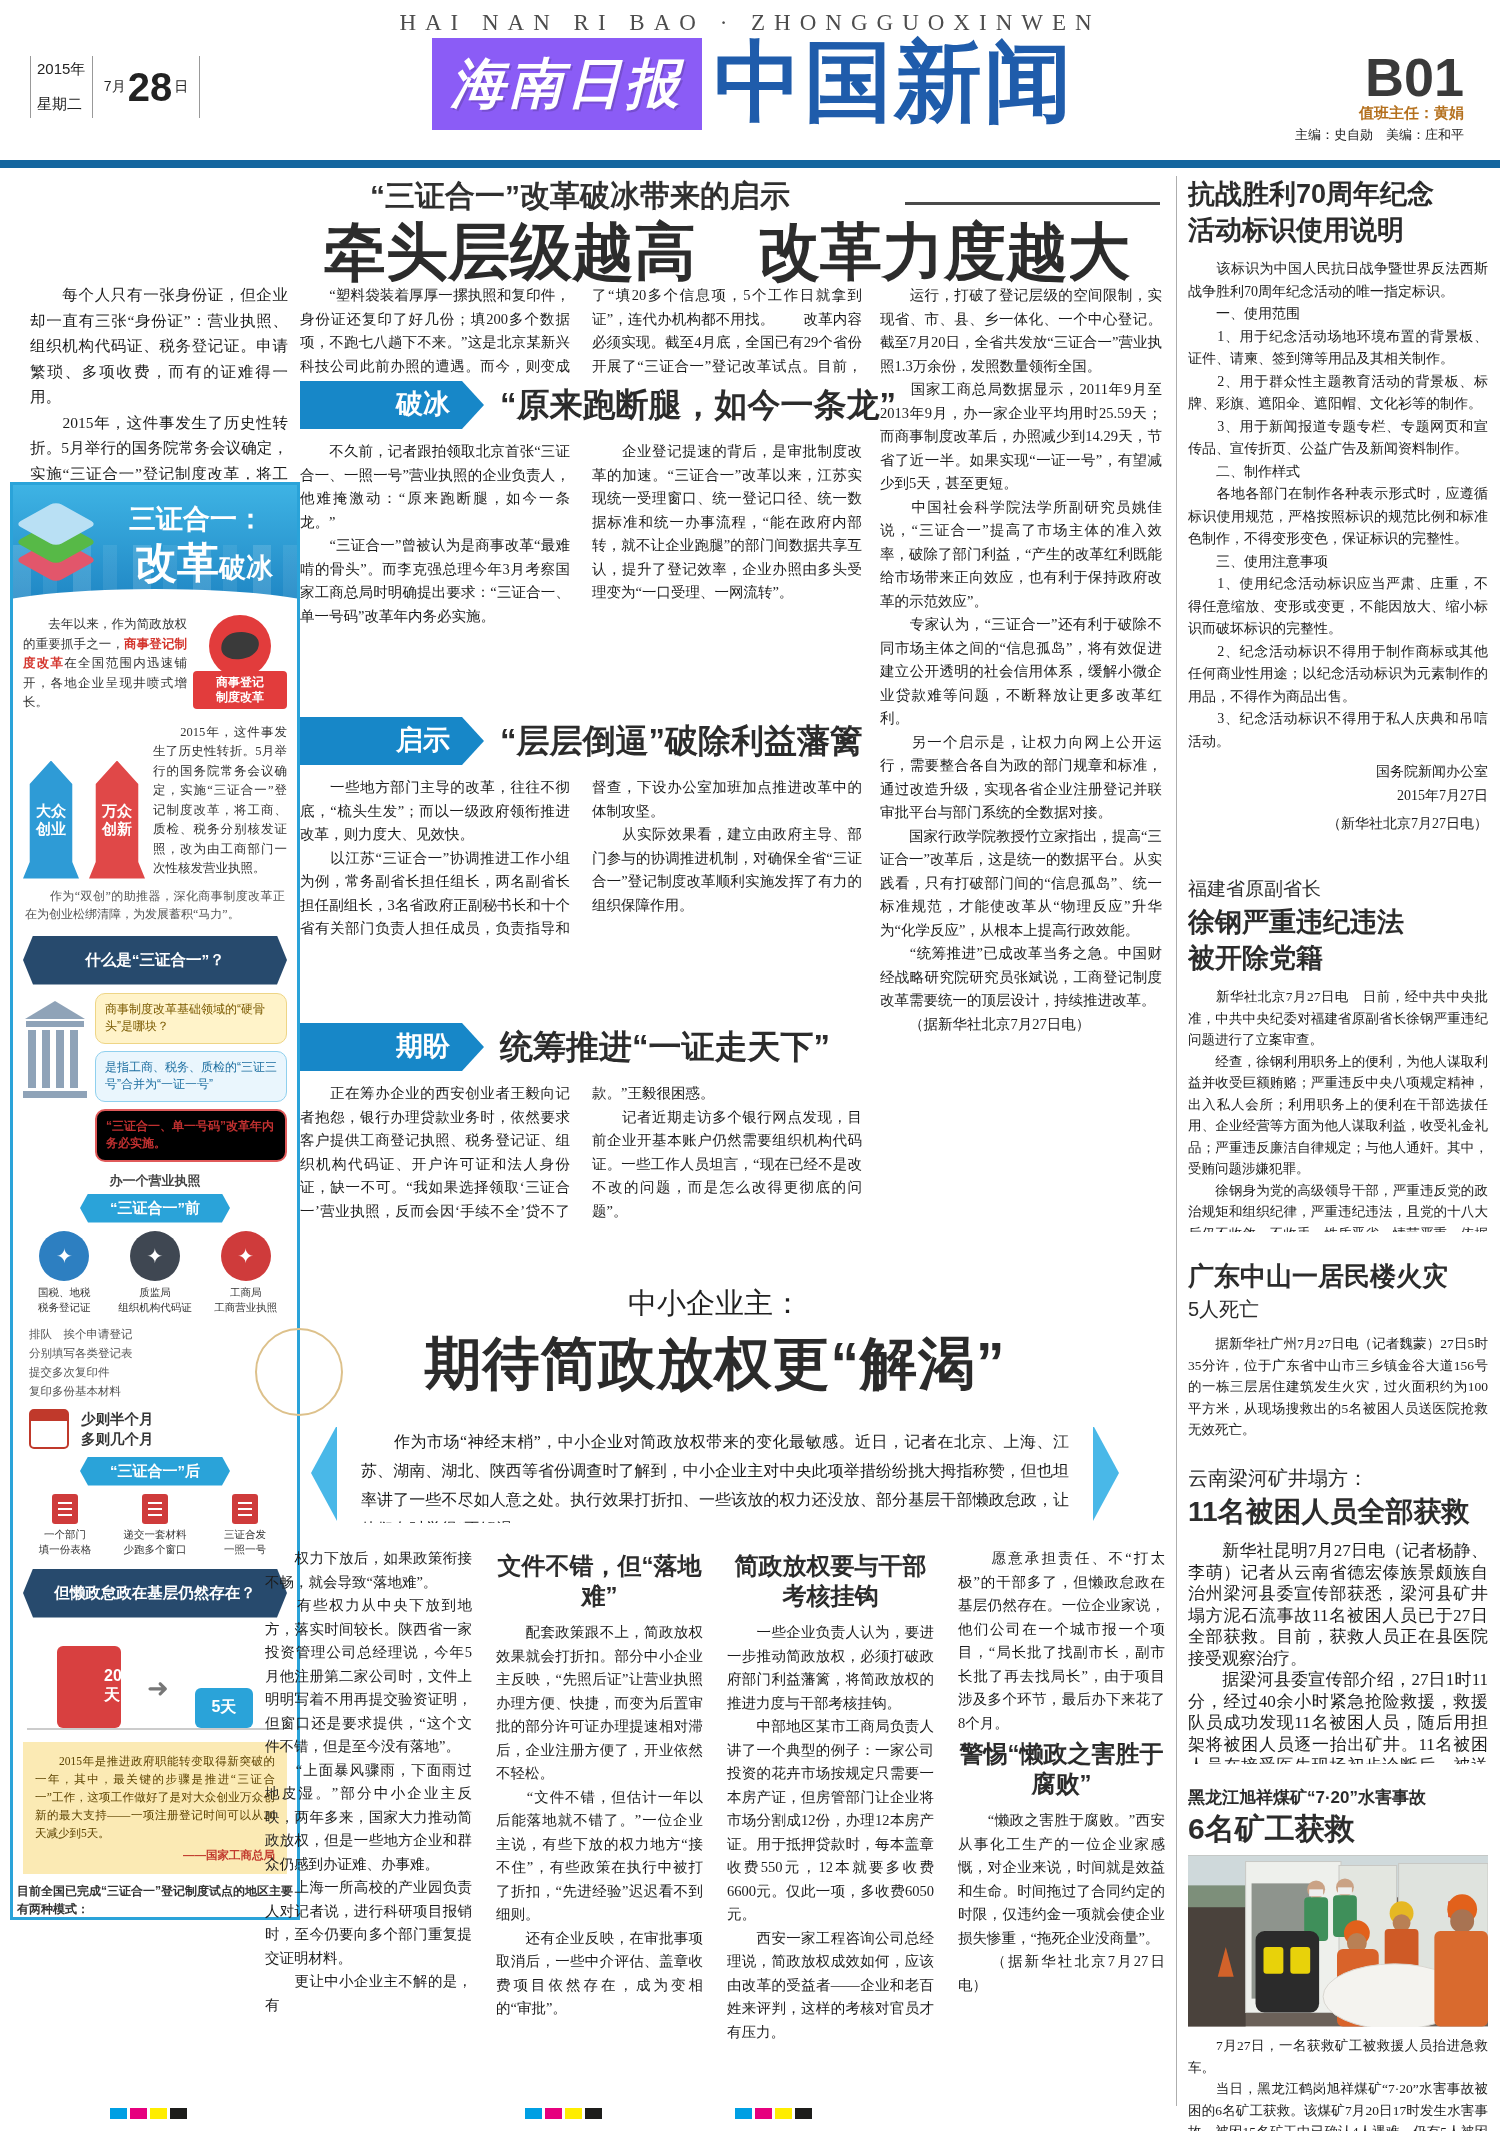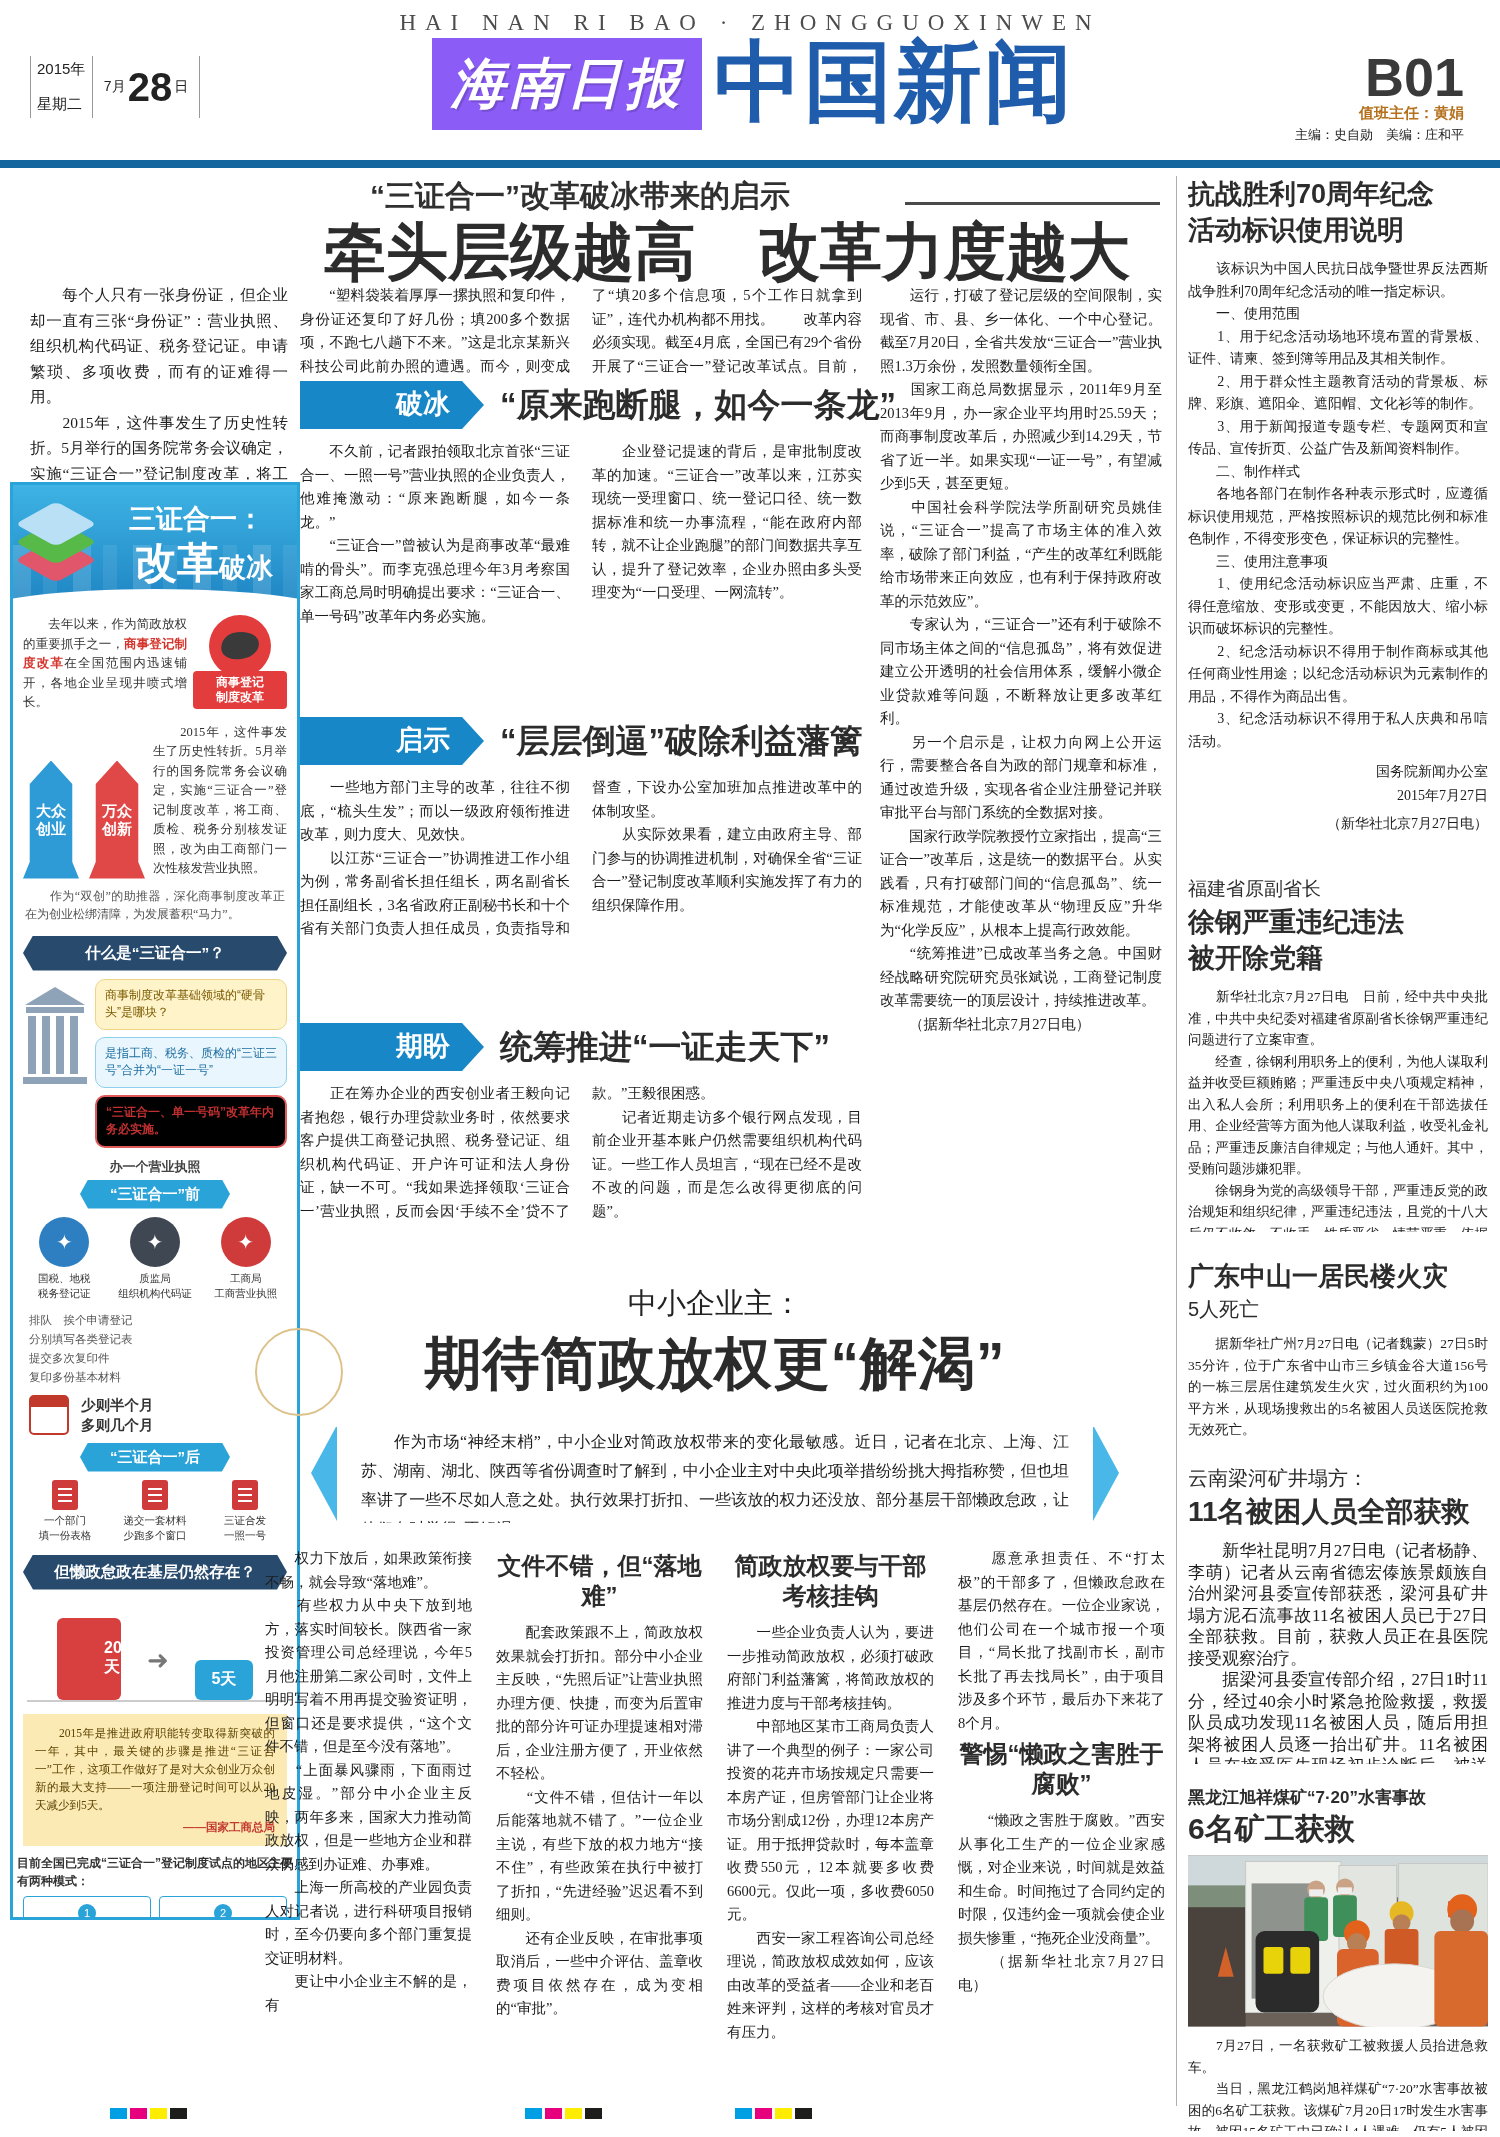--- a/index.html
+++ b/index.html
@@ -102,21 +102,21 @@
   .map-label { margin-top:-6px; background:#e23c3c; color:#fff; font-weight:700; font-size:12px; line-height:15px;
         padding:4px 2px; border-radius:4px; white-space:pre-line; }
   .sb-row2 { display:flex; gap:8px; padding:6px 10px 0; }
   .rockets { display:flex; gap:10px; align-items:flex-end; flex:none; }
   .rocket { width:56px; height:118px; color:#fff; font-weight:700; font-size:15px; line-height:18px;
         display:flex; align-items:center; justify-content:center; text-align:center; white-space:pre-line;
         clip-path:polygon(50% 0,88% 20%,88% 86%,100% 100%,0 100%,12% 86%,12% 20%); }
   .rk1 { background:#2e9bd6; } .rk2 { background:#e04848; }
   .sb-note { padding:8px 12px 0; font-size:12px; line-height:18.5px; color:#555; text-align:justify; font-family:"Liberation Serif",serif; }
   .sb-bar { margin:12px 10px 8px; background:#274a6d; color:#fff; font-weight:700; font-size:15.5px;
-        text-align:center; padding:7px 6px; clip-path:polygon(10px 0,calc(100% - 10px) 0,100% 50%,calc(100% - 10px) 100%,10px 100%,0 50%); }
+        text-align:center; padding:14px 6px; clip-path:polygon(10px 0,calc(100% - 10px) 0,100% 50%,calc(100% - 10px) 100%,10px 100%,0 50%); }
   .sb-qa { display:flex; gap:8px; padding:0 10px; }
   .bank { width:64px; flex:none; display:flex; flex-direction:column; align-items:center; padding-top:8px; }
   .bank .roof { width:0; height:0; border-left:30px solid transparent; border-right:30px solid transparent;
         border-bottom:18px solid #8fa3b8; }
   .bank .ped { width:58px; height:6px; background:#8fa3b8; margin-top:2px; }
   .bank .cols { width:54px; height:58px; margin-top:3px;
         background:repeating-linear-gradient(90deg,#8fa3b8 0 8px,#fff 8px 14px); }
   .bank .base { width:64px; height:7px; background:#8fa3b8; margin-top:3px; }
   .bubs { flex:1; display:flex; flex-direction:column; gap:7px; }
   .bub { border-radius:10px; padding:7px 9px; font-size:12px; line-height:17.5px; }

